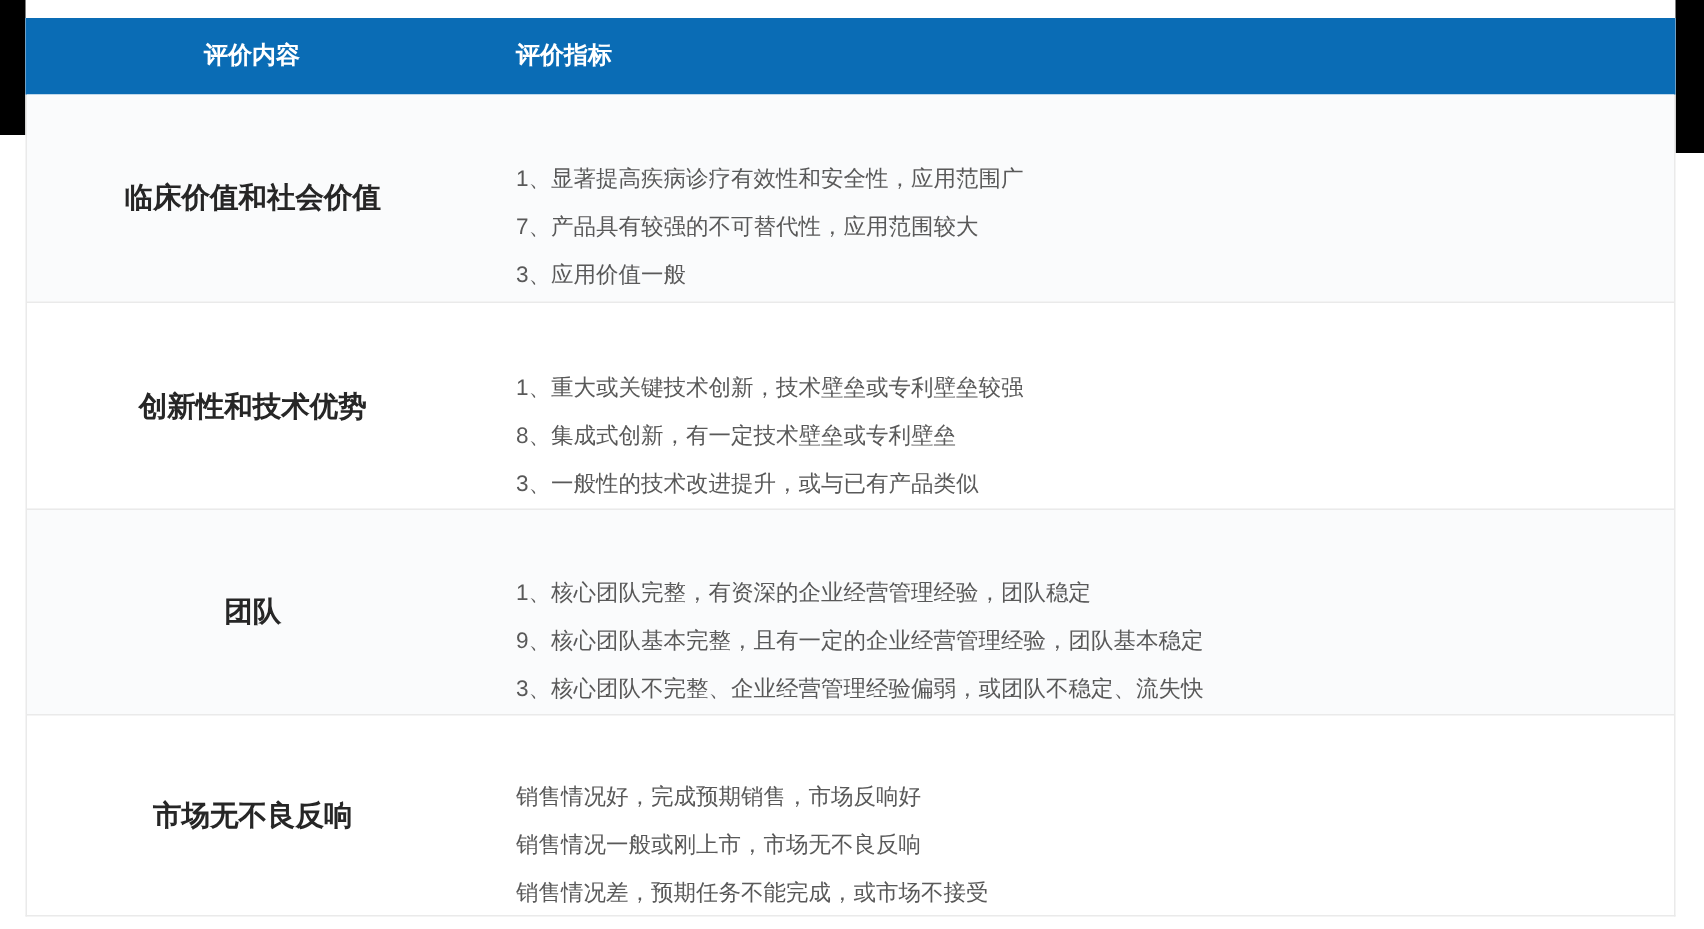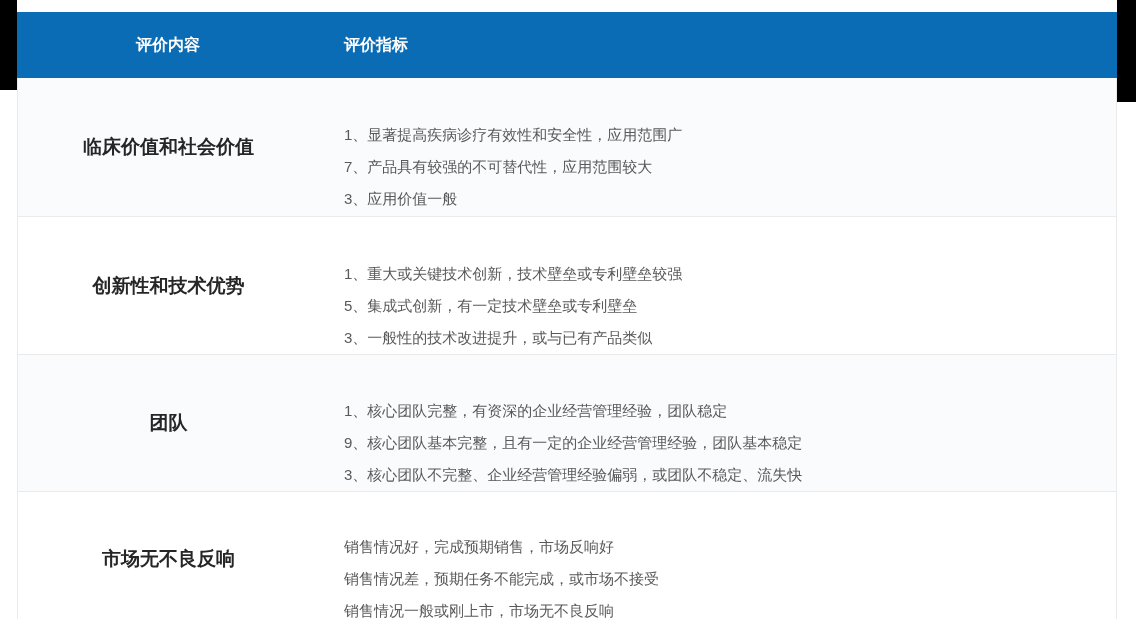--- a/index.html
+++ b/index.html
@@ -34,21 +34,21 @@
     top: 12px;
     width: 1100px;
     box-sizing: border-box;
     border: 1px solid var(--border, #eaeaea);
     border-top: none;
     background: #ffffff;
   }
   .thead {
     display: flex;
     align-items: center;
-    height: 66px;
+    height: 51px;
     margin: 0 -1px; 
     background: var(--header_bg, #0a6cb5);
     color: var(--header_text, #ffffff);
     font-size: 16px;
     font-weight: bold;
   }
   .th-content {
     width: 302px;
     text-align: center;
     flex: none;
@@ -119,37 +119,37 @@
         <div class="item-line">1、显著提高疾病诊疗有效性和安全性，应用范围广</div>
         <div class="item-line">7、产品具有较强的不可替代性，应用范围较大</div>
         <div class="item-line">3、应用价值一般</div>
       </div>
     </div>
 
     <div class="trow r2">
       <div class="td-category">创新性和技术优势</div>
       <div class="td-items">
         <div class="item-line">1、重大或关键技术创新，技术壁垒或专利壁垒较强</div>
-        <div class="item-line">5、集成式创新，有一定技术壁垒或专利壁垒</div>
+        <div class="item-line">8、集成式创新，有一定技术壁垒或专利壁垒</div>
         <div class="item-line">3、一般性的技术改进提升，或与已有产品类似</div>
       </div>
     </div>
 
     <div class="trow r3">
       <div class="td-category">团队</div>
       <div class="td-items">
         <div class="item-line">1、核心团队完整，有资深的企业经营管理经验，团队稳定</div>
         <div class="item-line">9、核心团队基本完整，且有一定的企业经营管理经验，团队基本稳定</div>
         <div class="item-line">3、核心团队不完整、企业经营管理经验偏弱，或团队不稳定、流失快</div>
       </div>
     </div>
 
     <div class="trow r4">
       <div class="td-category">市场无不良反响</div>
       <div class="td-items">
         <div class="item-line">销售情况好，完成预期销售，市场反响好</div>
+        <div class="item-line">销售情况一般或刚上市，市场无不良反响</div>
         <div class="item-line">销售情况差，预期任务不能完成，或市场不接受</div>
-        <div class="item-line">销售情况一般或刚上市，市场无不良反响</div>
       </div>
     </div>
 
   </div>
 </div>
 
 </body></html>

